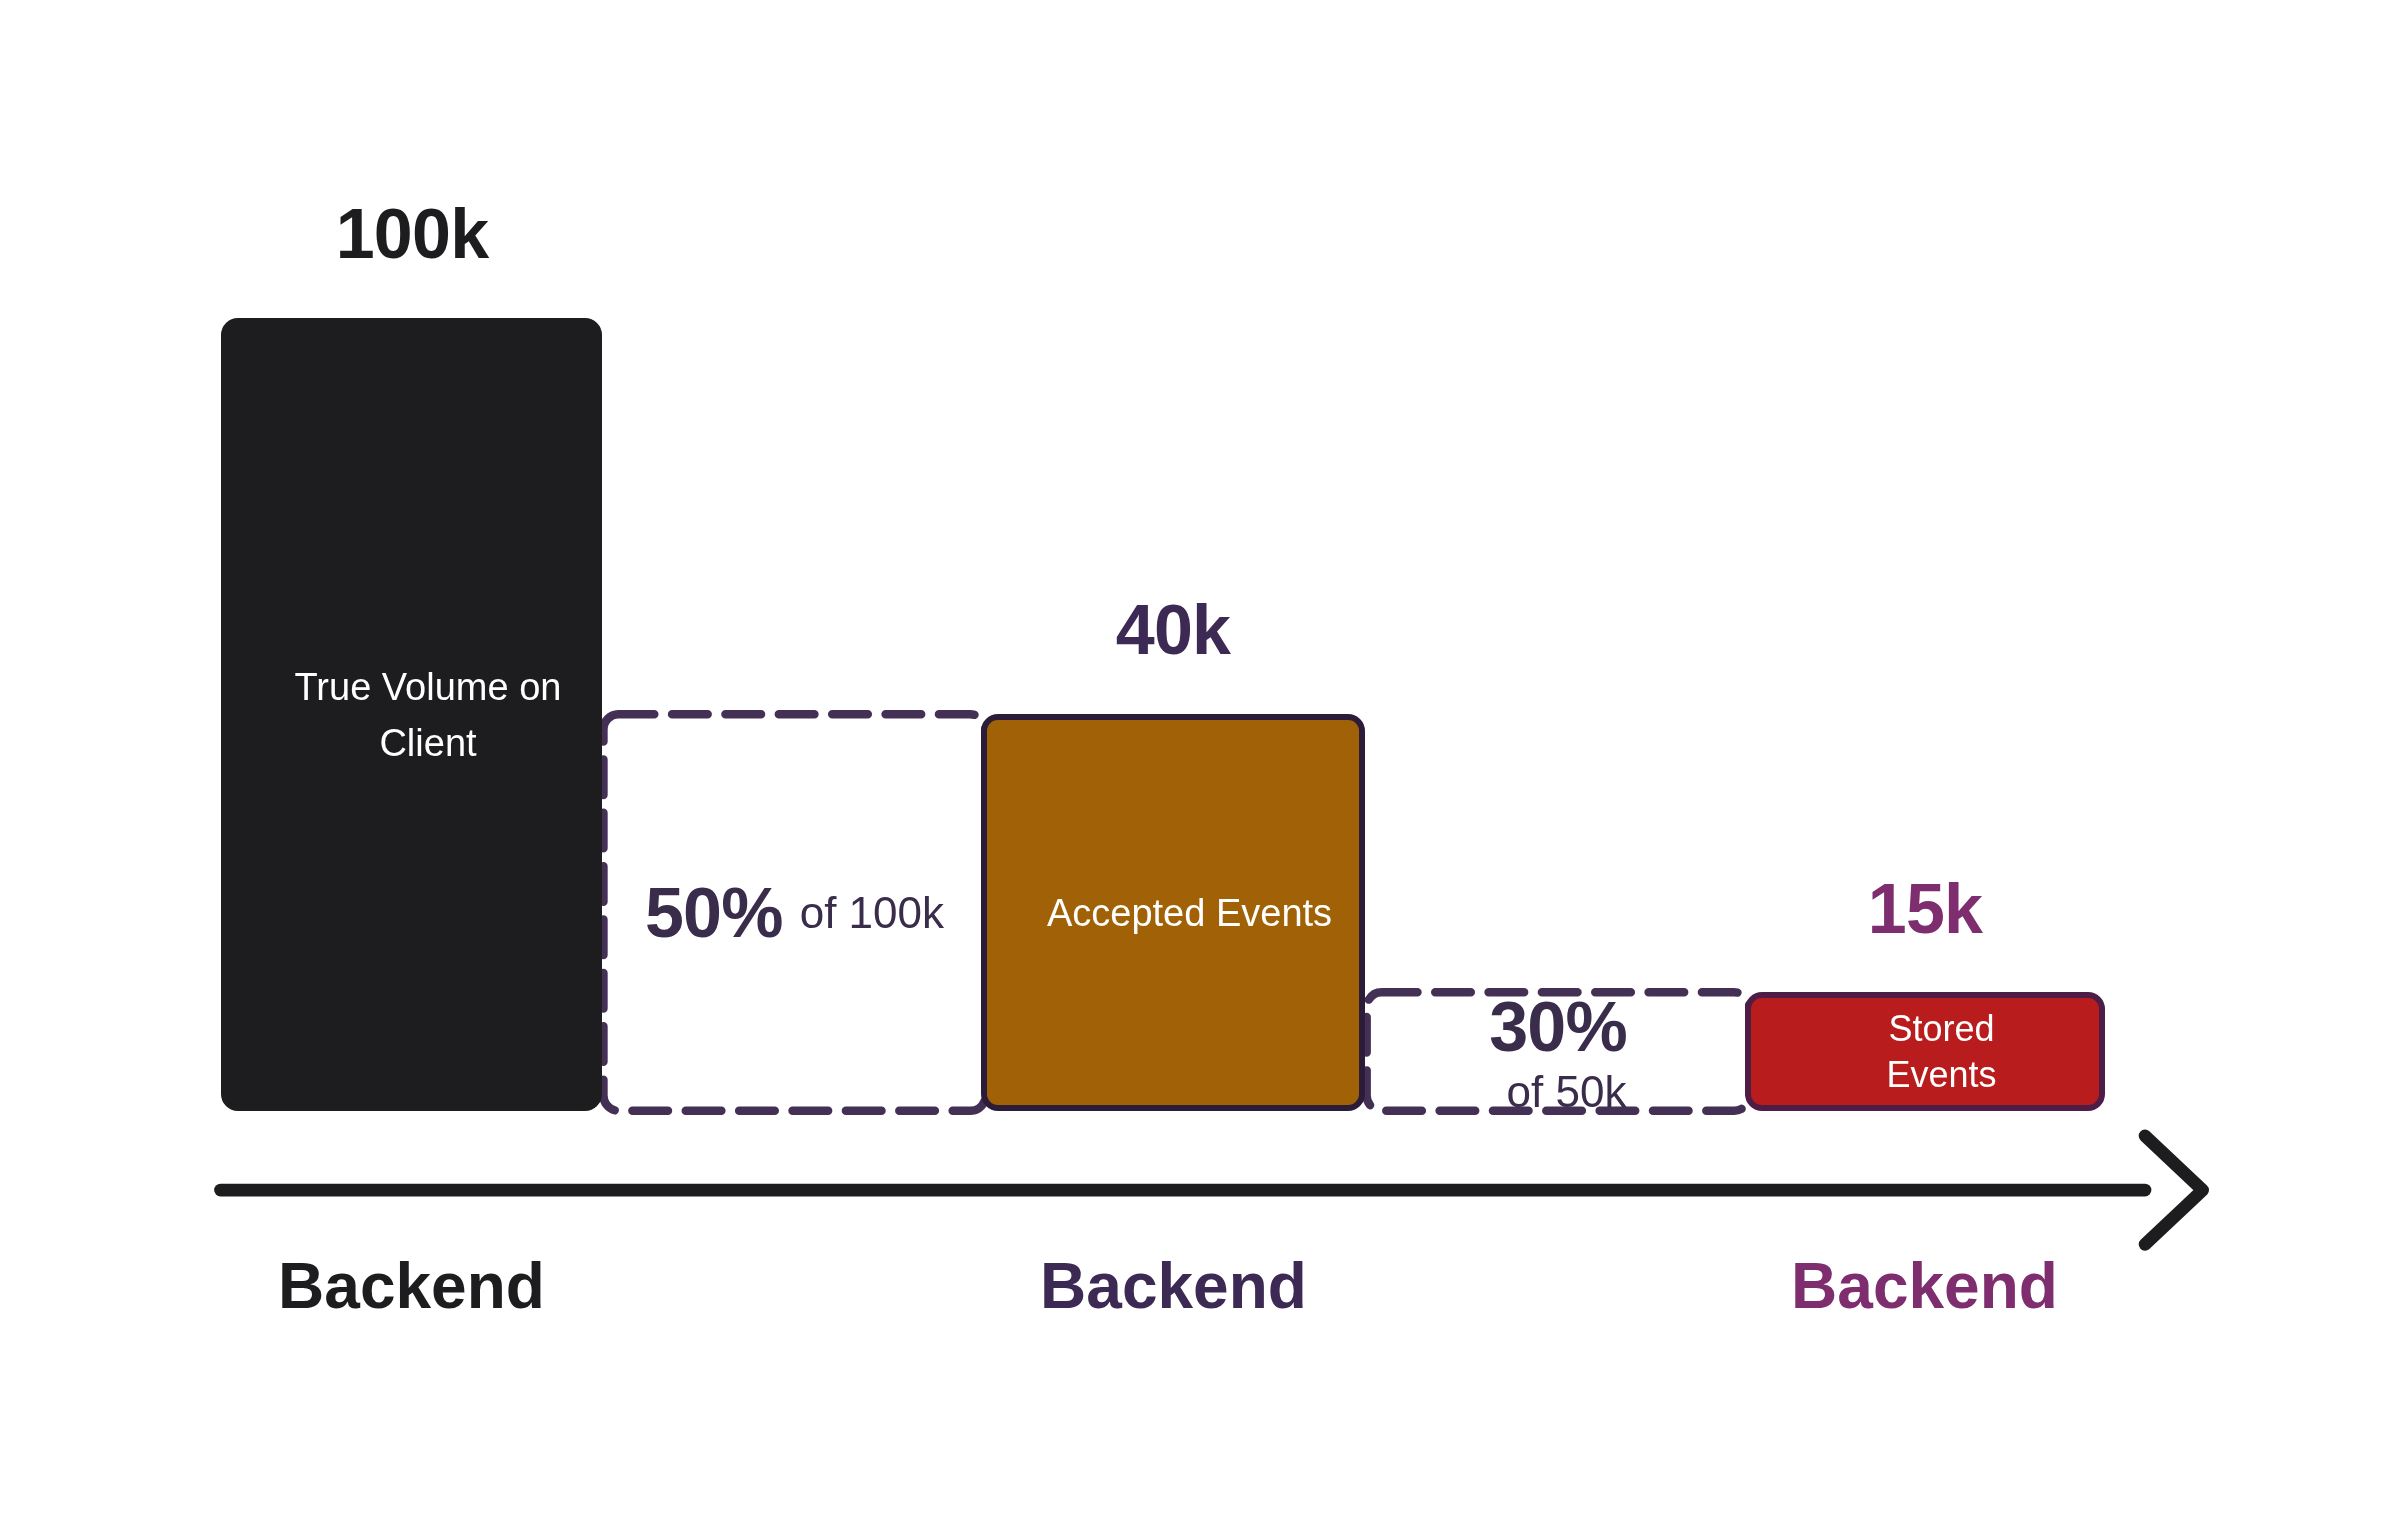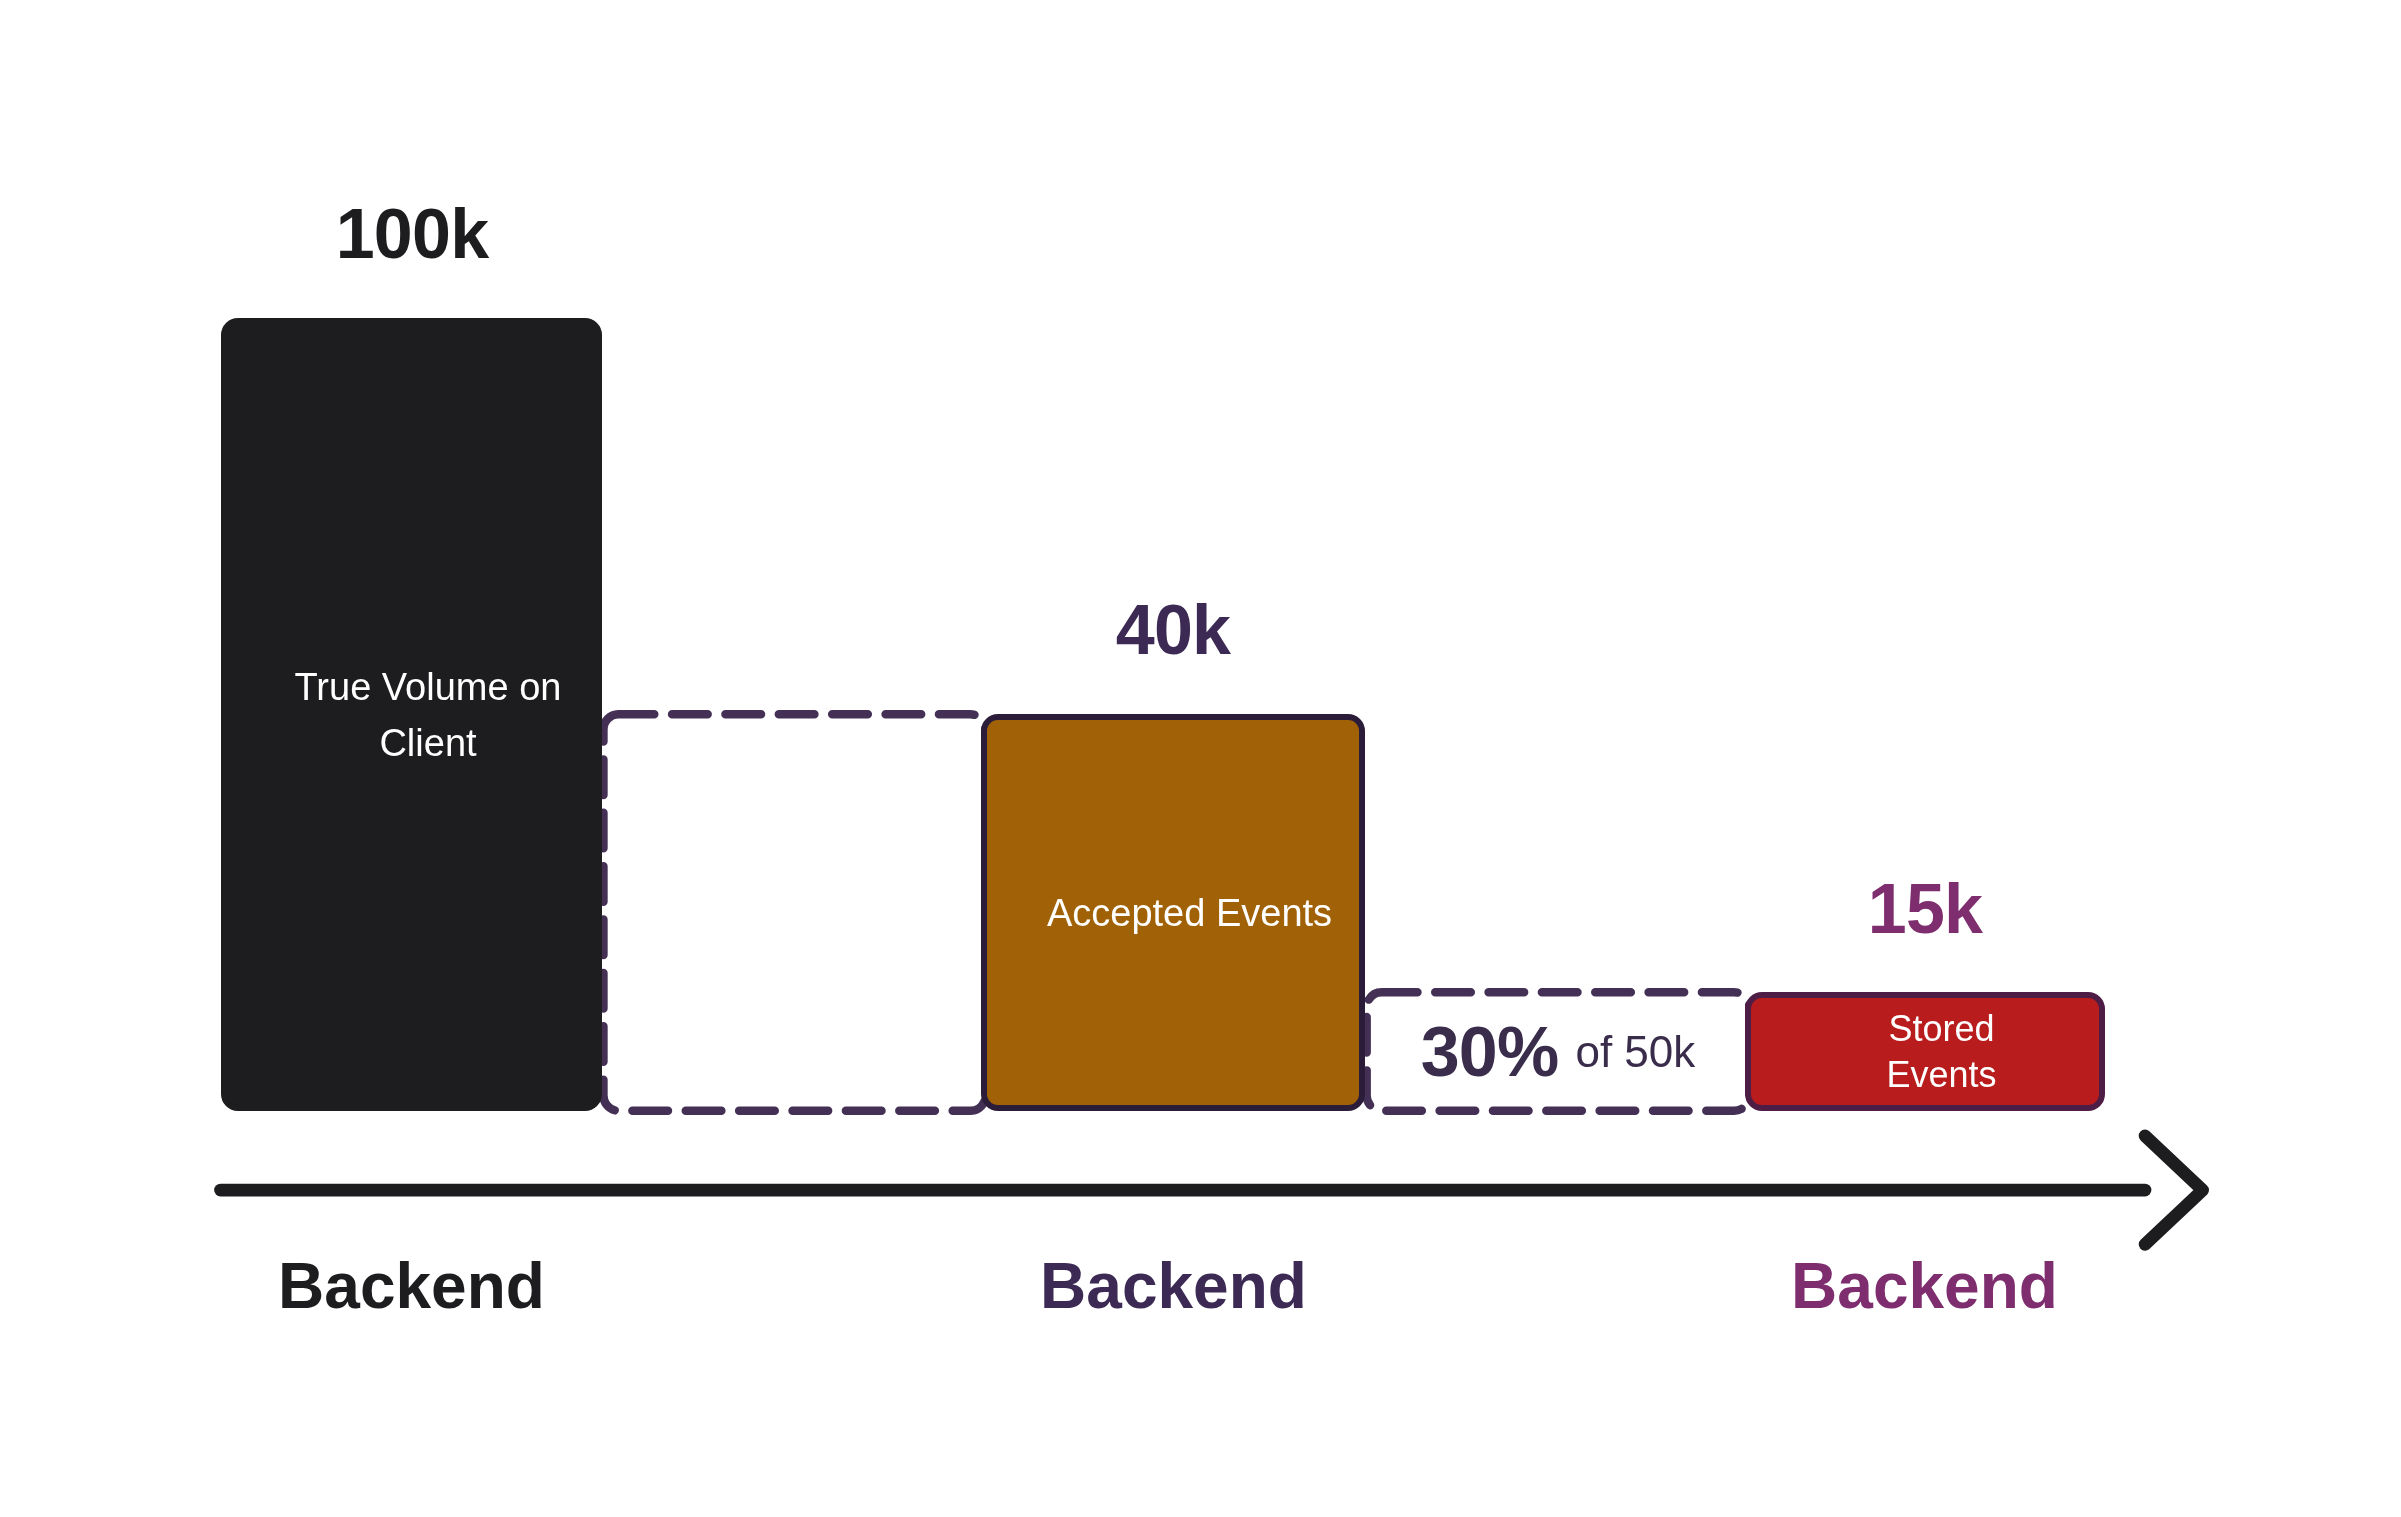--- a/index.html
+++ b/index.html
@@ -66,21 +66,25 @@
 
 <div id="canvas">
 
   <svg class="dashed-box" width="391" height="405" style="left: 599px; top: 710px;" viewBox="0 0 461 478">
     <rect rx="18" ry="18" x="5" y="5" width="451" height="468" stroke="#443055"></rect>
   </svg>
   <svg class="dashed-box" width="392" height="127" style="left: 1362px; top: 988px;" viewBox="0 0 462 150">
     <rect rx="18" ry="18" x="5" y="5" width="452" height="140" stroke="#443055"></rect>
   </svg>
 
-  <div class="pct-label" style="left: 1362px; top: 992px; width: 392px; height: 119px; color: rgb(58, 44, 75);">
+  <div class="pct-label" style="left: 599px; top: 714px; width: 391px; height: 397px; color: rgb(58, 44, 75);">
+    <span class="pct-big">50%</span>
+    <span class="pct-small">of 100k</span>
+  </div>
+  <div class="pct-label" style="left: 1362px; top: 992px; width: 392px; height: 119px; color: rgb(58, 44, 75); flex-direction: column;">
     <span class="pct-big">30%</span>
     <span class="pct-small">of 50k</span>
   </div>
 
   <div class="bar client" style="left: 221px; top: 318px; width: 381px; height: 793px; background: rgb(29, 28, 30); border-color: rgb(29, 28, 30);">
     <div class="bar-label" style="color: rgb(255, 255, 255);">True Volume on Client</div>
   </div>
   <div class="bar frontend" style="left: 981px; top: 714px; width: 384px; height: 397px; background: #a16207; border-color: rgb(43, 29, 57);">
     <div class="bar-label" style="color: rgb(255, 255, 255);">Accepted Events</div>
   </div>

